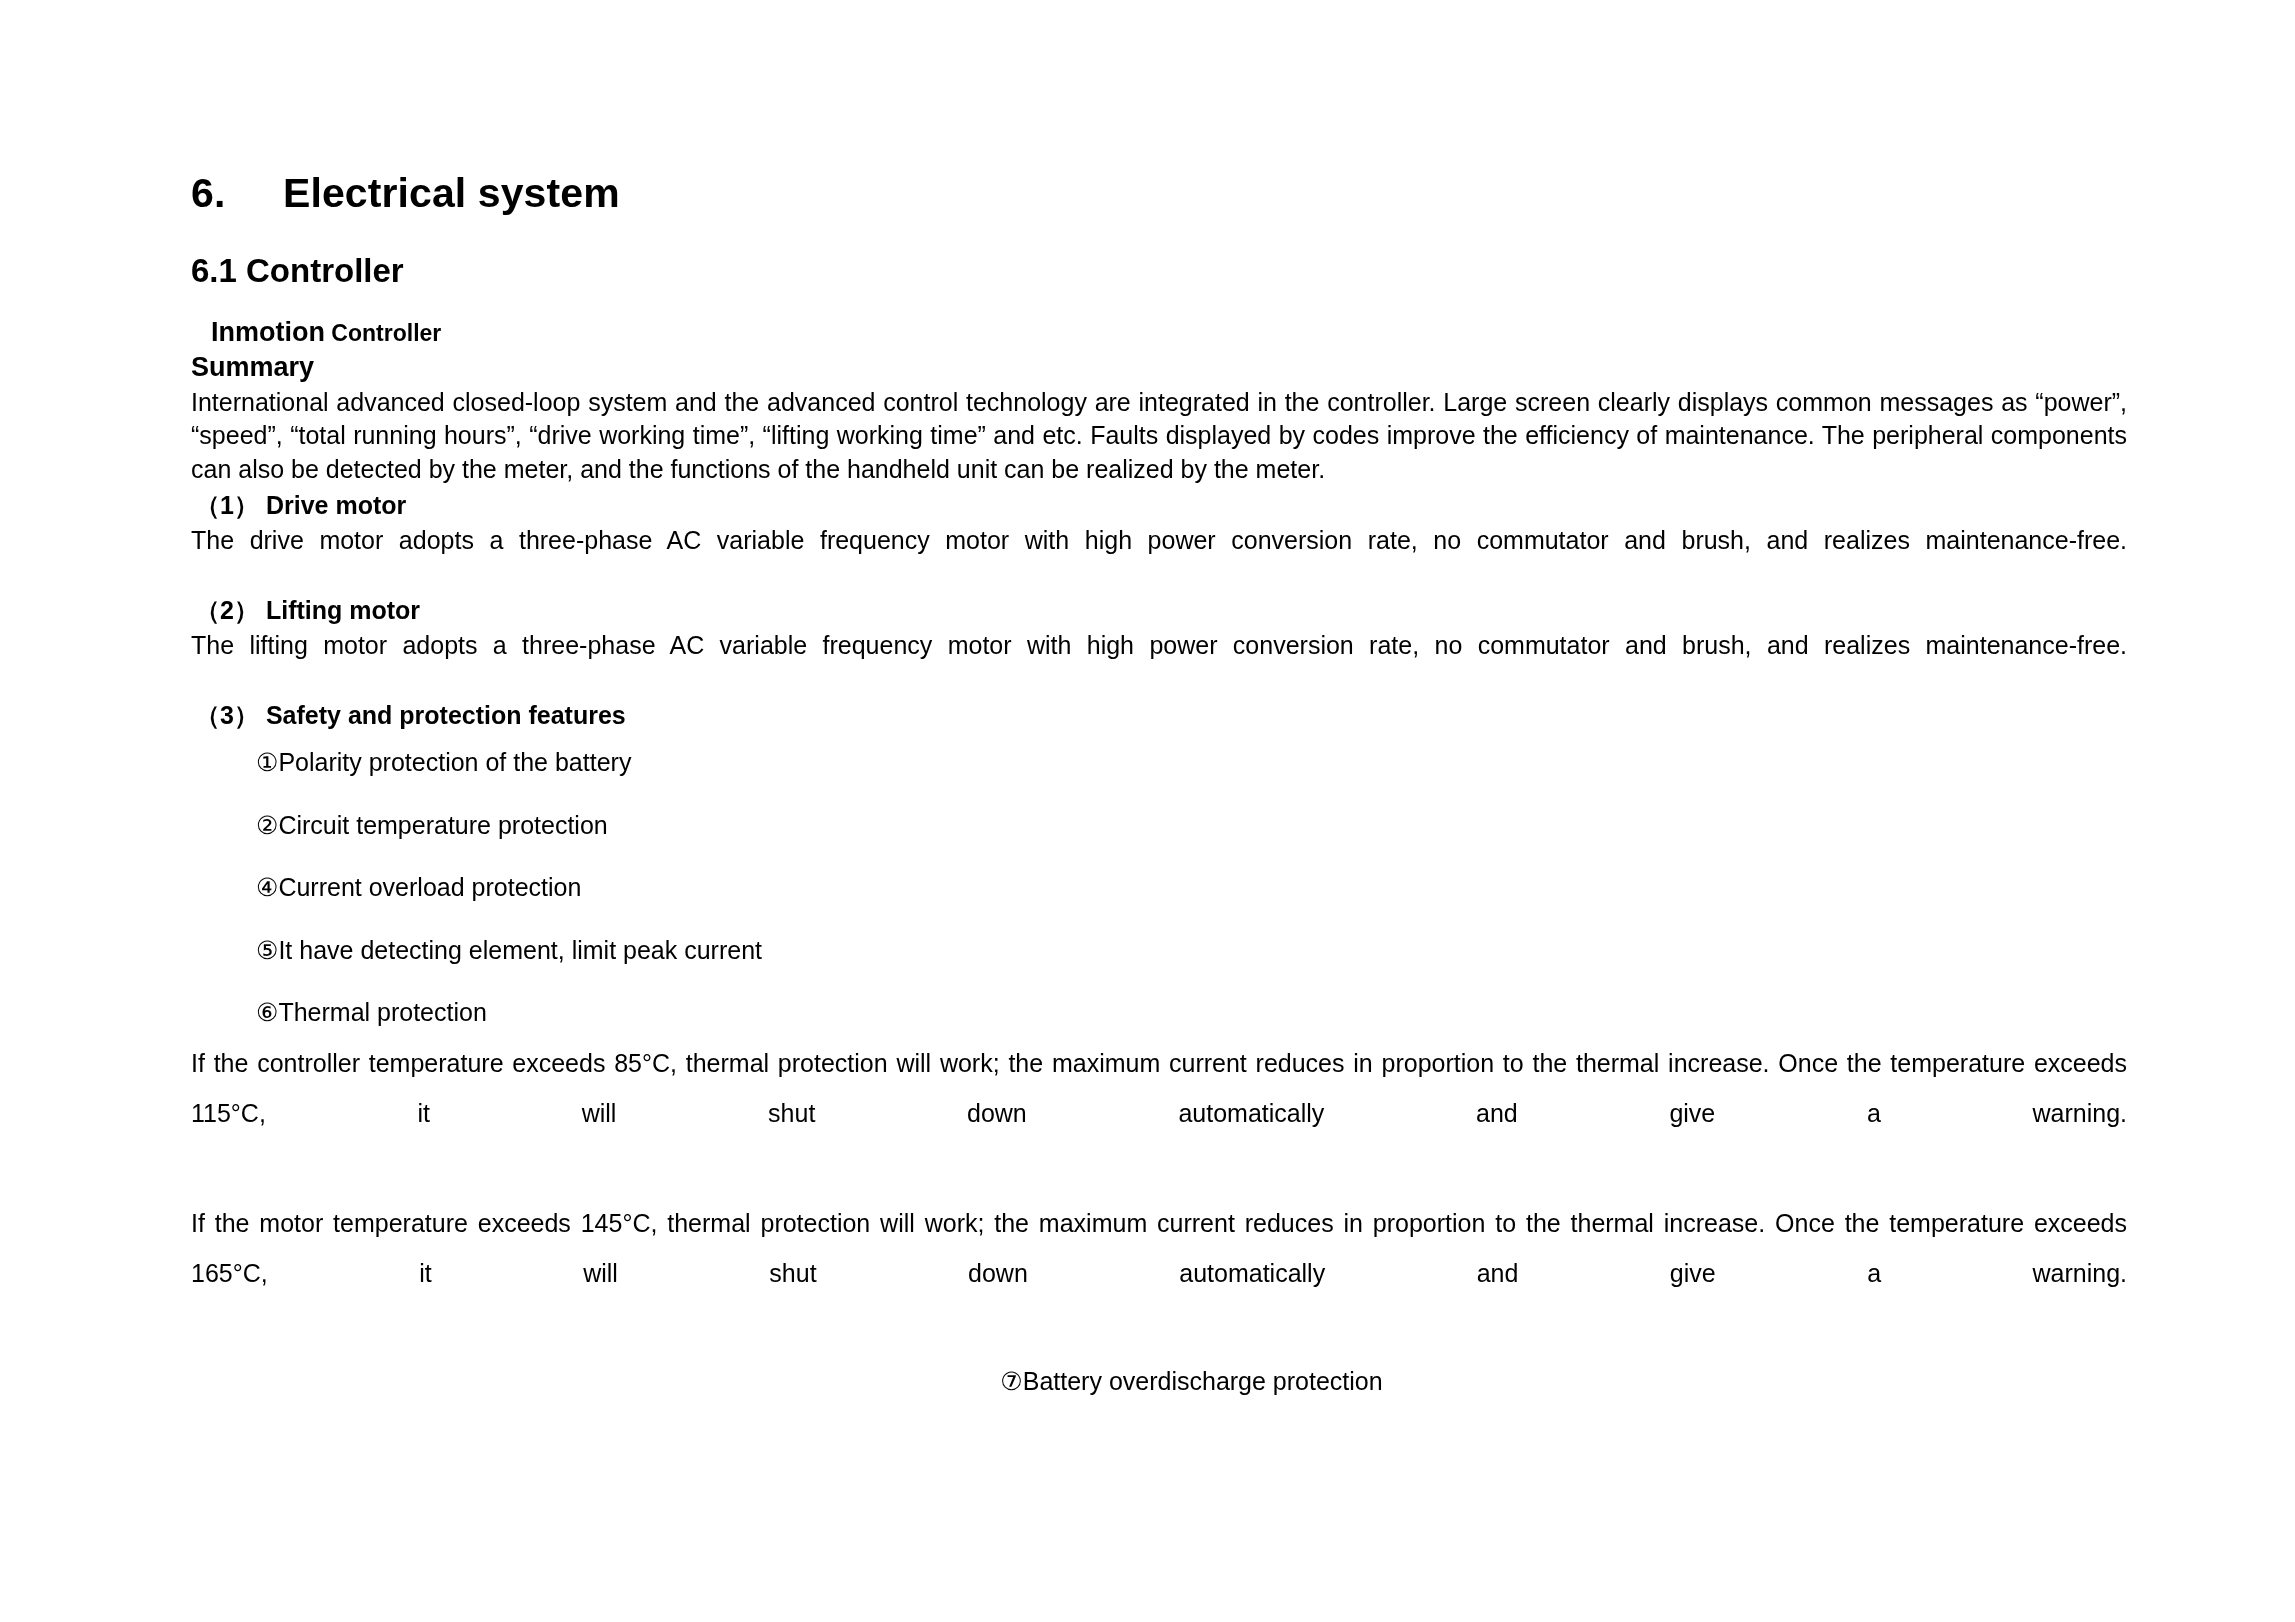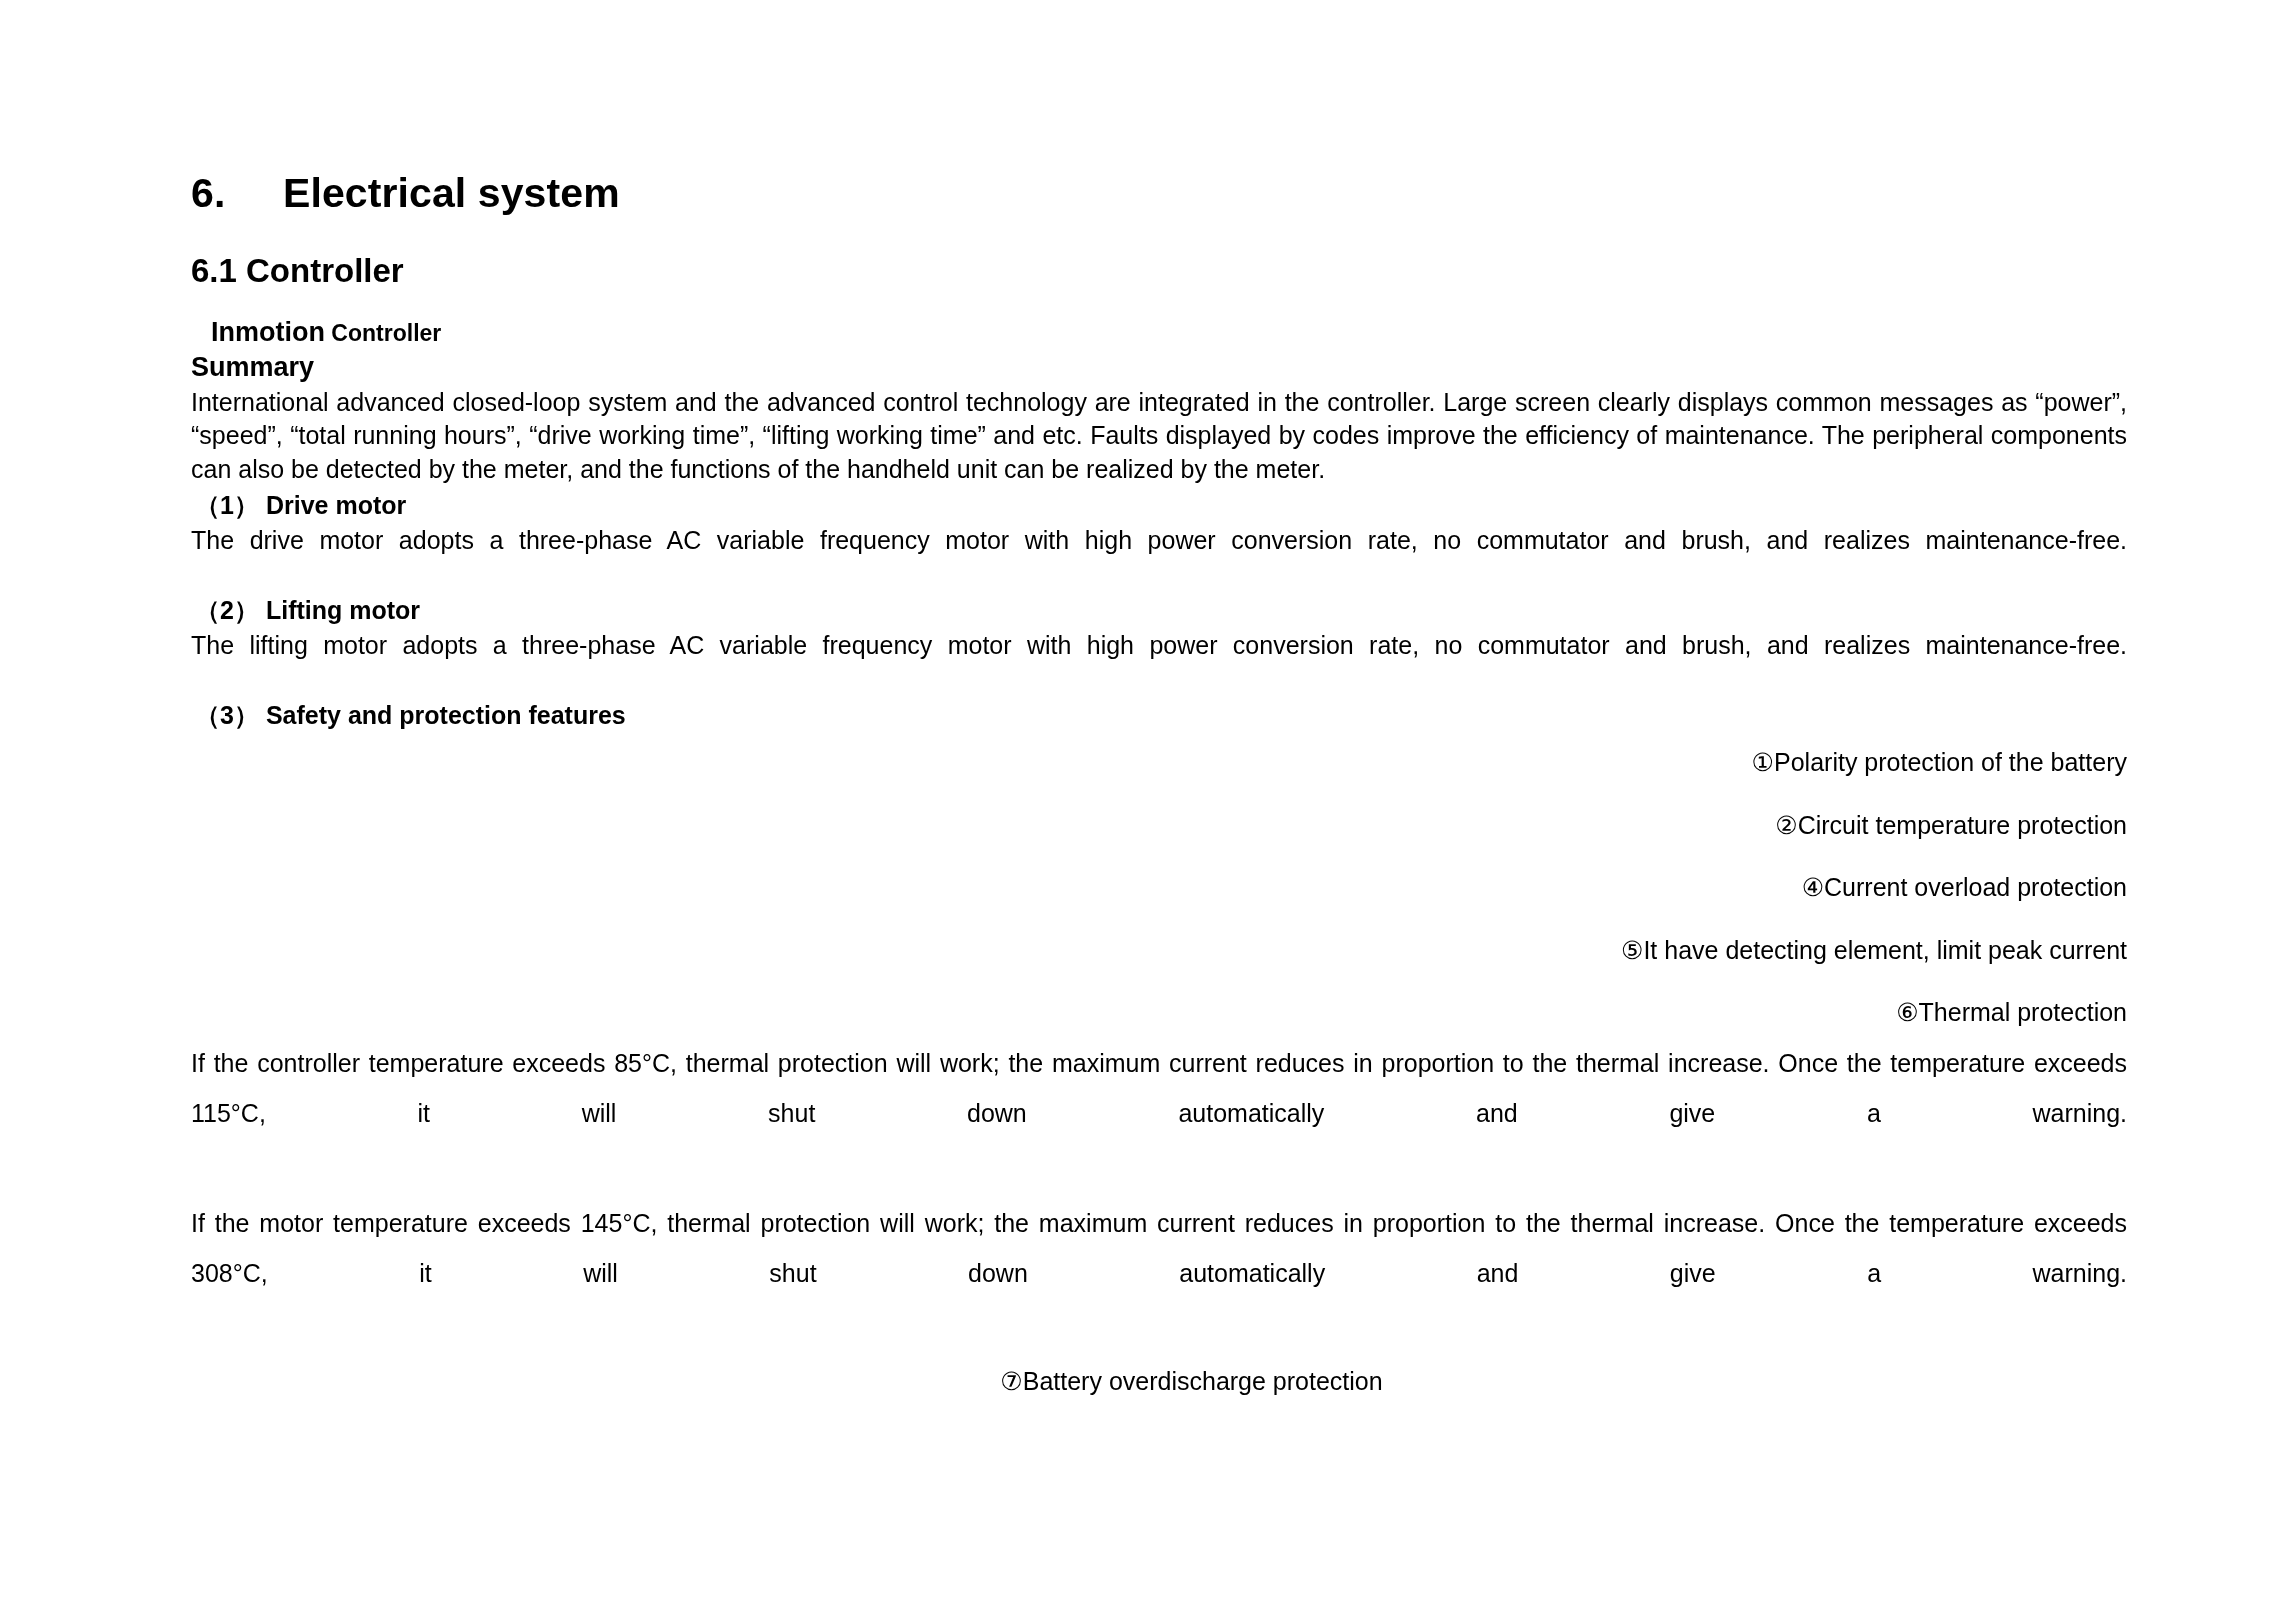--- a/index.html
+++ b/index.html
@@ -100,21 +100,20 @@
     margin: 15px 0 0 0;
     padding: 0;
     list-style: none;
   }
   .circ-item {
     font-size: 25px;
     line-height: 1.3;
     margin: 0 0 30px 0;
     padding-left: 65px;
     white-space: pre;
-    text-align: right;
   }
   .circ-item:last-child { margin-bottom: 7px; }
 
   
   .para-spaced {
     font-size: 25px;
     line-height: 2.0;
     margin: 9.5px 0 0 0;
     text-align: justify;
     text-justify: inter-word;
@@ -159,19 +158,19 @@
 
     <ul class="circ-list">
       <li class="circ-item">①Polarity protection of the battery</li>
       <li class="circ-item">②Circuit temperature protection</li>
       <li class="circ-item">④Current overload protection</li>
       <li class="circ-item">⑤It have detecting element, limit peak current</li>
       <li class="circ-item">⑥Thermal protection</li>
     </ul>
 
     <p class="para-spaced">If the controller temperature exceeds 85°C, thermal protection will work; the maximum current reduces in proportion to the thermal increase. Once the temperature exceeds 115°C, it will shut down automatically and give a warning.</p>
-    <p class="para-spaced">If the motor temperature exceeds 145°C, thermal protection will work; the maximum current reduces in proportion to the thermal increase. Once the temperature exceeds 308°C, it will shut down automatically and give a warning.</p>
+    <p class="para-spaced">If the motor temperature exceeds 145°C, thermal protection will work; the maximum current reduces in proportion to the thermal increase. Once the temperature exceeds 165°C, it will shut down automatically and give a warning.</p>
 
     <div class="tail-item">⑦Battery overdischarge protection</div>
 
   </div>
 </div>
 
 
 </body></html>

